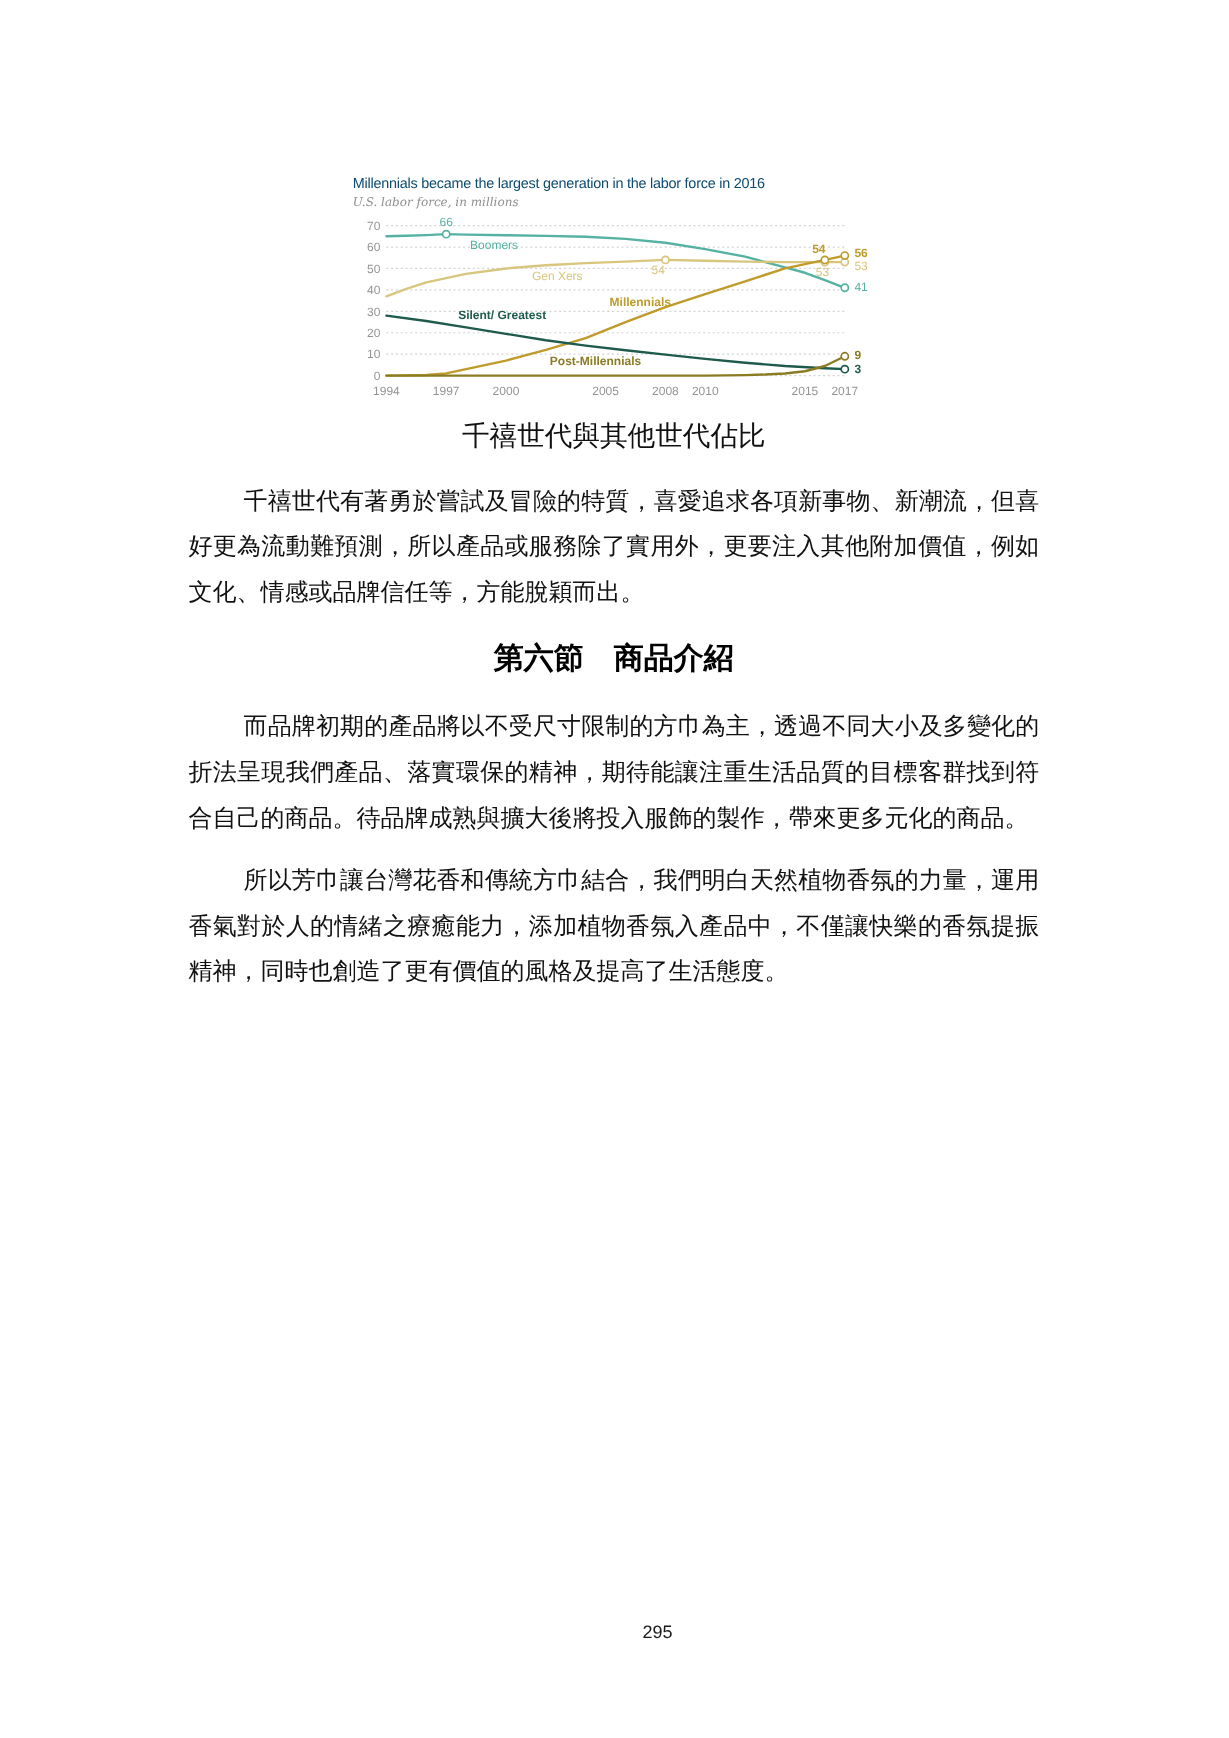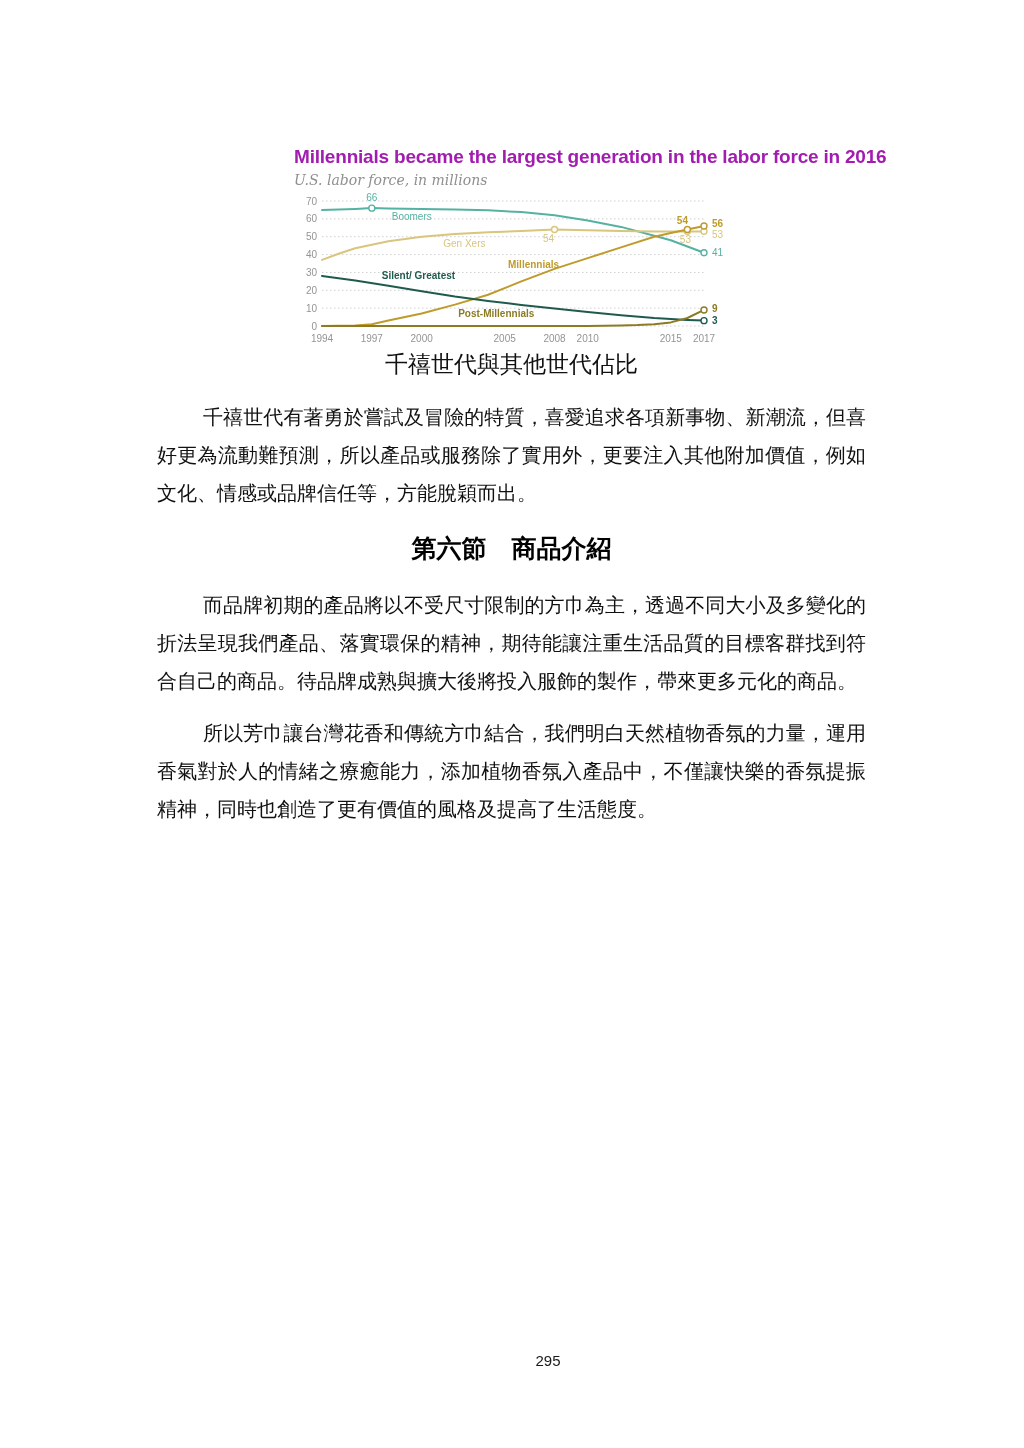--- a/index.html
+++ b/index.html
@@ -3,25 +3,25 @@
 <meta charset="utf-8">
 <style>
   html,body{margin:0;padding:0;background:#ffffff;}
   .page{
     position:relative;width:1024px;height:1448px;background:#ffffff;
     overflow:hidden;font-family:"DejaVu Serif","Liberation Serif",serif;color:#111;
   }
   
   .chart-block{position:absolute;left:294px;top:146px;width:436px;}
   .chart-title{
-    font-family:"Liberation Sans",sans-serif;font-weight:bold;font-size:19px;
-    color:#a21caf;white-space:nowrap;letter-spacing:-0.2px;
+    font-family:"Liberation Sans",sans-serif;font-weight:normal;font-size:12px;
+    color:#0c4a6e;white-space:nowrap;letter-spacing:-0.2px;
   }
   .chart-subtitle{
-    font-family:"DejaVu Serif",serif;font-style:italic;font-size:14px;
+    font-family:"DejaVu Serif",serif;font-style:italic;font-size:10px;
     color:#8f8f8f;margin-top:4px;
   }
   .chart-svg{display:block;margin-top:4px;}
   .chart-svg text{font-family:"Liberation Sans",sans-serif;}
   
   .text-col{position:absolute;left:143px;top:344px;width:737px;}
   .caption{
     text-align:center;font-size:23px;line-height:40px;margin:0 0 4px 0;color:#111;
   }
   .body-par{

